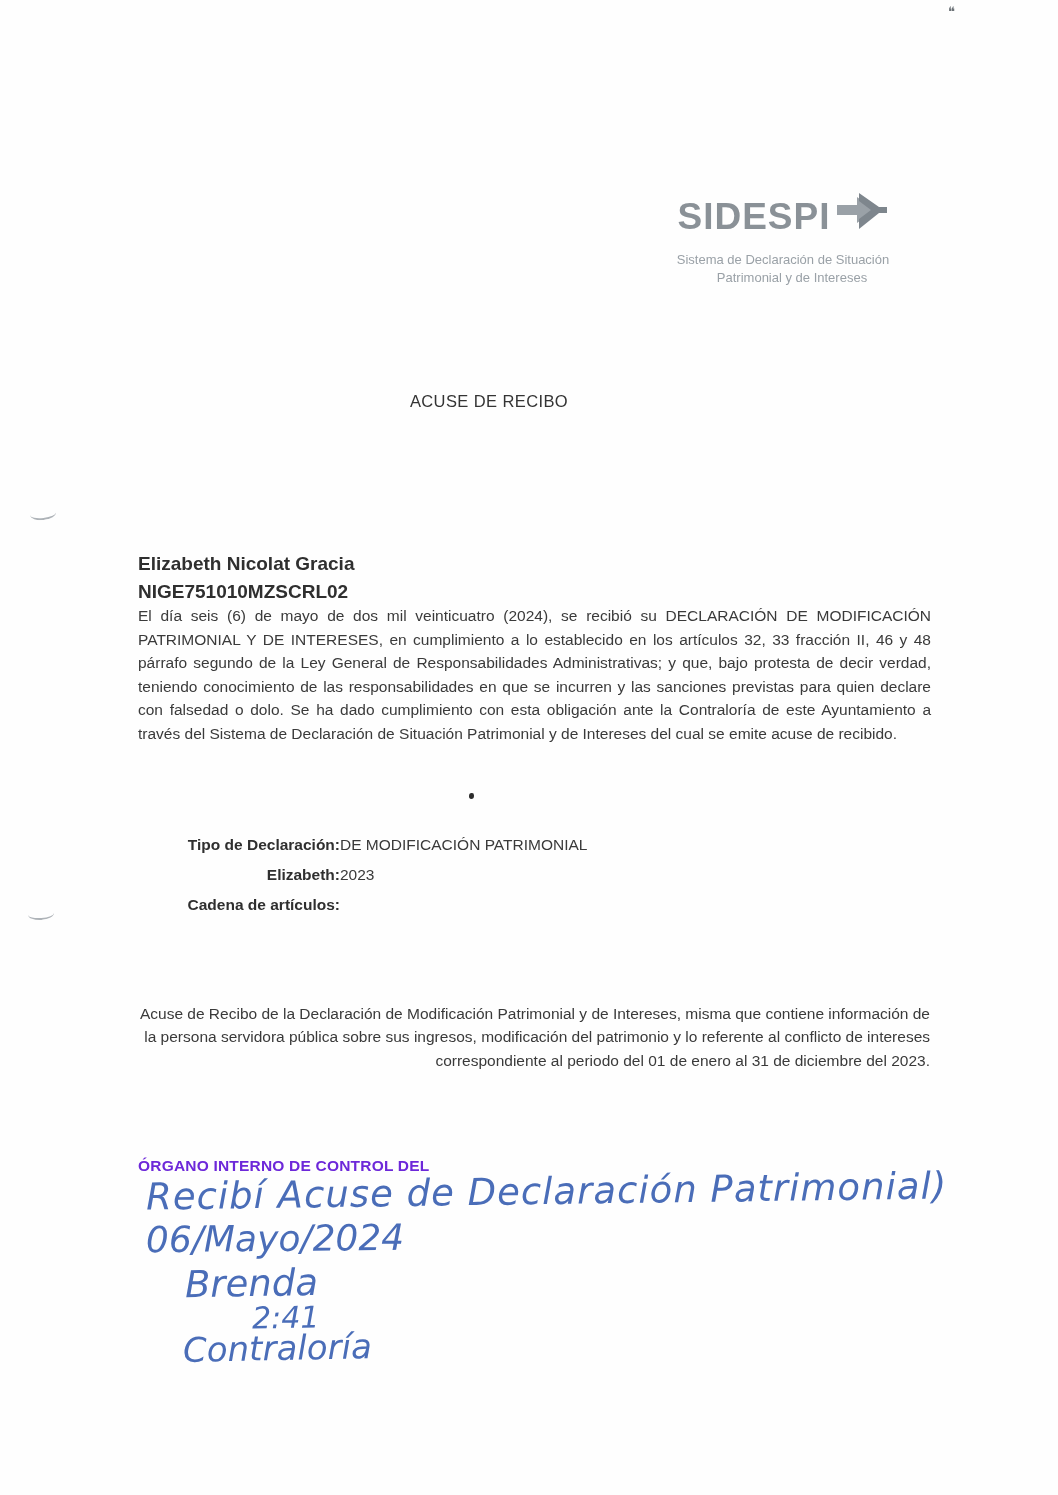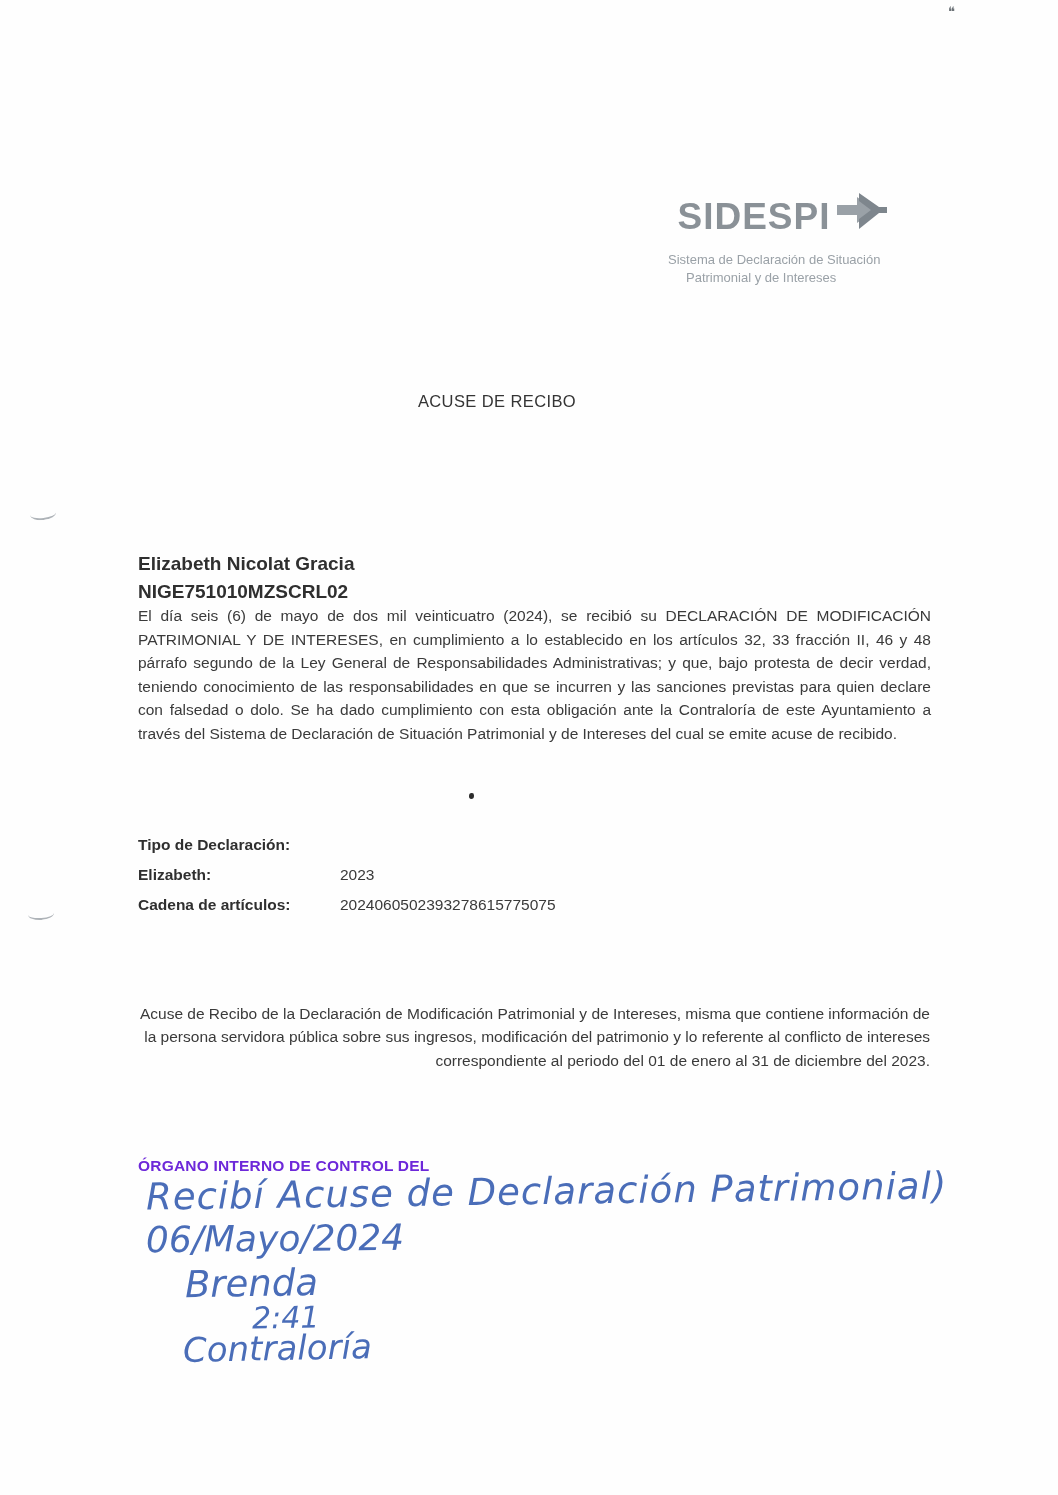--- a/index.html
+++ b/index.html
@@ -17,21 +17,21 @@
     color: #3a3a3a;
     overflow: hidden;
   }
 
   
   .logo-block {
     position: absolute;
     left: 668px;
     top: 196px;
     width: 230px;
-    text-align: left;
+    text-align: center;
   }
   .logo-row {
     display: flex;
     align-items: center;
     justify-content: center;
   }
   .logo-word {
     font-size: 37px;
     font-weight: bold;
     letter-spacing: 1px;
@@ -51,21 +51,20 @@
   .doc-title {
     position: absolute;
     left: 0;
     top: 390px;
     width: 978px;
     text-align: center;
     font-size: 16.5px;
     line-height: 1.45;
     letter-spacing: 0.4px;
     color: #343434;
-    margin-left: 8px;
   }
 
   
   .recipient {
     position: absolute;
     left: 138px;
     top: 550px;
     font-size: 19px;
     font-weight: bold;
     line-height: 1.45;
@@ -98,20 +97,21 @@
   .fields {
     position: absolute;
     left: 138px;
     top: 830px;
     width: 700px;
     font-size: 15.5px;
   }
   .field-row {
     display: flex;
     line-height: 30px;
+    text-align: right;
   }
   .field-label {
     width: 202px;
     font-weight: bold;
     color: #2f2f2f;
     flex-shrink: 0;
   }
   .field-value { color: #3a3a3a; }
 
   
@@ -205,28 +205,28 @@
     <div>NIGE751010MZSCRL02</div>
   </div>
 
   <div class="body-par">El día seis (6) de mayo de dos mil veinticuatro (2024), se recibió su DECLARACIÓN DE MODIFICACIÓN PATRIMONIAL Y DE INTERESES, en cumplimiento a lo establecido en los artículos 32, 33 fracción II, 46 y 48 párrafo segundo de la Ley General de Responsabilidades Administrativas; y que, bajo protesta de decir verdad, teniendo conocimiento de las responsabilidades en que se incurren y las sanciones previstas para quien declare con falsedad o dolo. Se ha dado cumplimiento con esta obligación ante la Contraloría de este Ayuntamiento a través del Sistema de Declaración de Situación Patrimonial y de Intereses del cual se emite acuse de recibido.</div>
 
   <div class="center-dot"></div>
 
   <div class="fields">
     <div class="field-row">
       <div class="field-label">Tipo de Declaración:</div>
+      <div class="field-value">DE MODIFICACIÓN PATRIMONIAL</div>
     </div>
     <div class="field-row">
       <div class="field-label">Elizabeth:</div>
       <div class="field-value">2023</div>
     </div>
     <div class="field-row">
       <div class="field-label">Cadena de artículos:</div>
-      <div class="field-value">2024060502393278615775075</div>
     </div>
   </div>
 
   <div class="footer-par">Acuse de Recibo de la Declaración de Modificación Patrimonial y de Intereses, misma que contiene información de la persona servidora pública sobre sus ingresos, modificación del patrimonio y lo referente al conflicto de intereses correspondiente al periodo del 01 de enero al 31 de diciembre del 2023.</div>
 
   <div class="org-heading">ÓRGANO INTERNO DE CONTROL DEL</div>
 
   <div class="hand hand-1">Recibí Acuse de Declaración Patrimonial)</div>
   <div class="hand hand-2">06/Mayo/2024</div>
   <div class="hand hand-3">Brenda</div>

